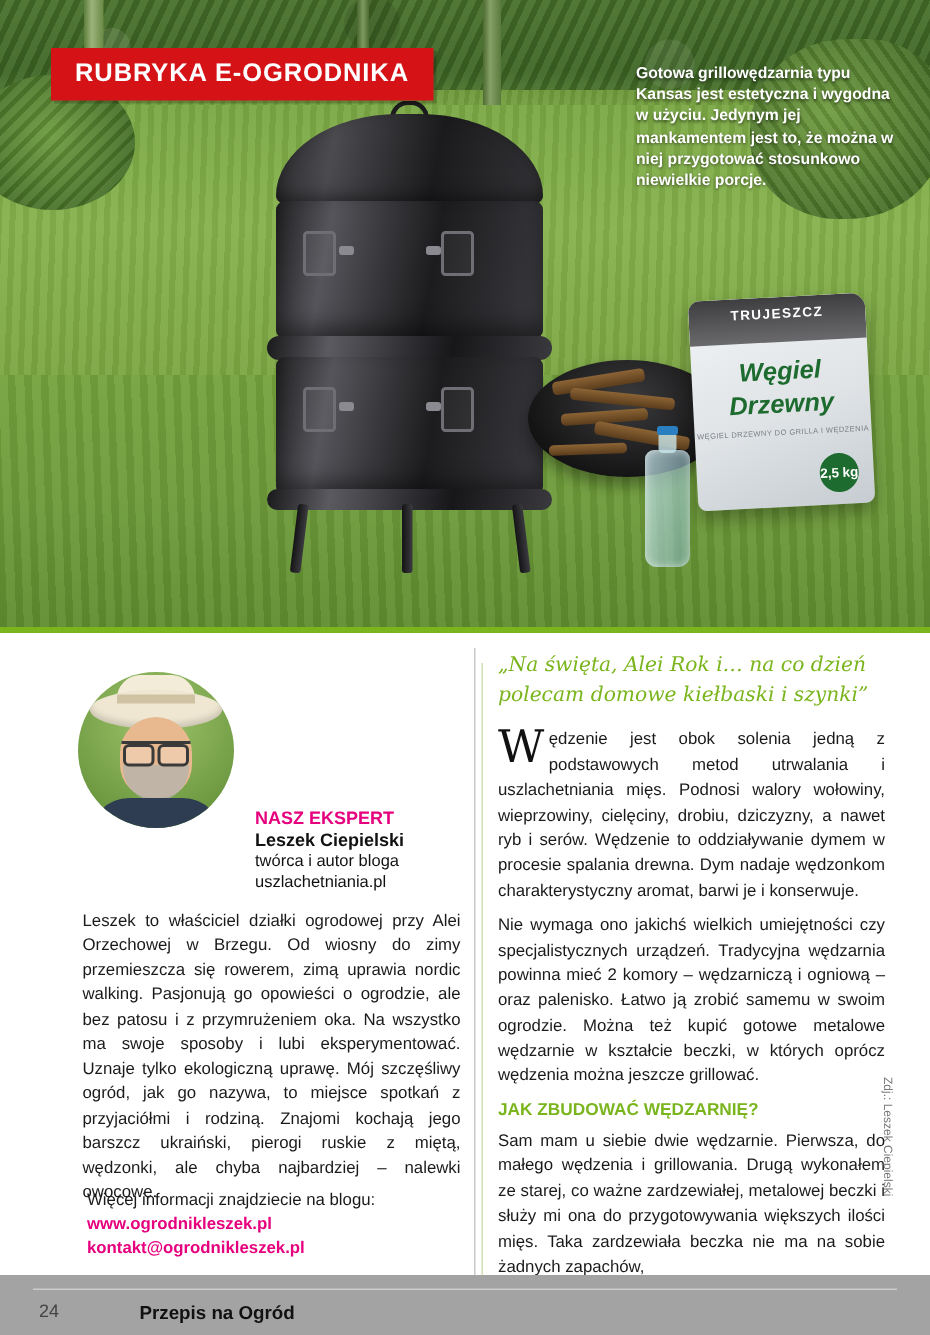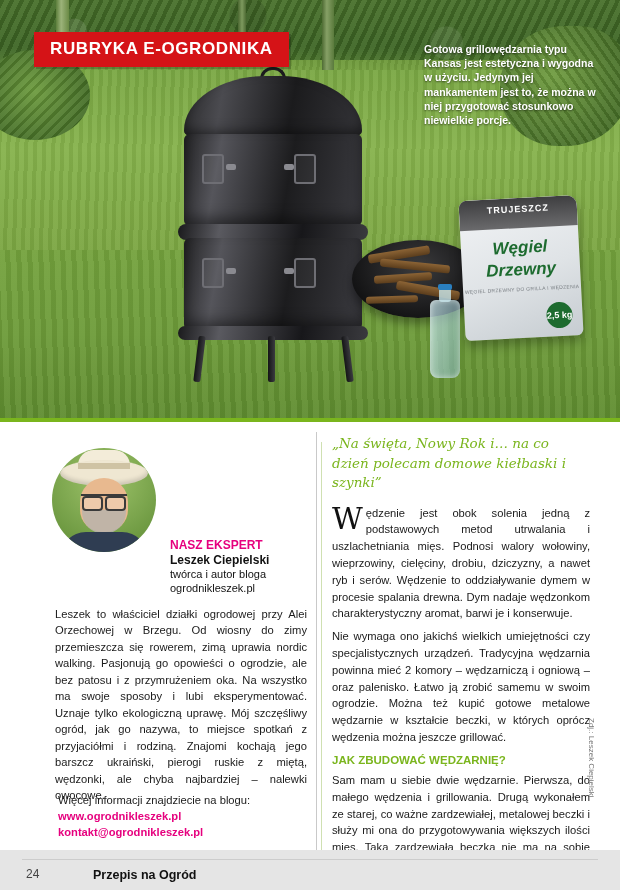--- a/index.html
+++ b/index.html
@@ -358,21 +358,21 @@
   
   .credit {
     position: absolute; left: 596px; top: 300px;
     transform: rotate(90deg); transform-origin: left top;
     font-size: 8px; color: #777; white-space: nowrap;
   }
 
   
   .footer {
     position: absolute; left: 0; bottom: 0; width: 620px; height: 40px;
-    background: #e5e5e5;
+    background: #a3a3a3;
   }
   .footer-rule {
     position: absolute; left: 22px; bottom: 30px; width: 576px; height: 1px;
     background: #cccccc;
   }
   .page-num {
     position: absolute; left: 26px; bottom: 9px;
     font-size: 12px; color: #444;
   }
   .mag-title {
@@ -453,36 +453,36 @@
         <div class="face"></div>
         <div class="beard"></div>
         <div class="glasses"></div>
         <div class="shirt"></div>
       </div>
 
       <div class="expert-block">
         <div class="expert-role">NASZ EKSPERT</div>
         <div class="expert-name">Leszek Ciepielski</div>
         <div class="expert-desc">twórca i autor bloga</div>
-        <div class="expert-blog">ogrodnikleszek.pl</div>
+        <div class="expert-blog">uszlachetniania.pl</div>
       </div>
 
       <div class="left-body">
         <p>Leszek to właściciel działki ogrodowej przy Alei Orzechowej w Brzegu. Od wiosny do zimy przemieszcza się rowerem, zimą uprawia nordic walking. Pasjonują go opowieści o ogrodzie, ale bez patosu i z przymrużeniem oka. Na wszystko ma swoje sposoby i lubi eksperymentować. Uznaje tylko ekologiczną uprawę. Mój szczęśliwy ogród, jak go nazywa, to miejsce spotkań z przyjaciółmi i rodziną. Znajomi kochają jego barszcz ukraiński, pierogi ruskie z miętą, wędzonki, ale chyba najbardziej – nalewki owocowe.</p>
       </div>
 
       <div class="more-info">
         <div>Więcej informacji znajdziecie na blogu:</div>
         <div class="link">www.ogrodnikleszek.pl</div>
         <div class="email">kontakt@ogrodnikleszek.pl</div>
       </div>
     </div>
 
     <div class="right-col">
-      <div class="pullquote">„Na święta, Nowy Rok i… na co dzień polecam domowe kiełbaski i szynki”</div>
+      <div class="pullquote">„Na święta, Alei Rok i… na co dzień polecam domowe kiełbaski i szynki”</div>
 
       <div class="right-body">
         <p>
           <span class="dropcap">W</span><span>ędzenie jest obok solenia jedną z podstawowych metod utrwalania i uszlachetniania mięs. Podnosi walory wołowiny, wieprzowiny, cielęciny, drobiu, dziczyzny, a nawet ryb i serów. Wędzenie to oddziaływanie dymem w procesie spalania drewna. Dym nadaje wędzonkom charakterystyczny aromat, barwi je i konserwuje.</span>
         </p>
 
         <p>Nie wymaga ono jakichś wielkich umiejętności czy specjalistycznych urządzeń. Tradycyjna wędzarnia powinna mieć 2 komory – wędzarniczą i ogniową – oraz palenisko. Łatwo ją zrobić samemu w swoim ogrodzie. Można też kupić gotowe metalowe wędzarnie w kształcie beczki, w których oprócz wędzenia można jeszcze grillować.</p>
 
         <div class="subhead">JAK ZBUDOWAĆ WĘDZARNIĘ?</div>
         <p>Sam mam u siebie dwie wędzarnie. Pierwsza, do małego wędzenia i grillowania. Drugą wykonałem ze starej, co ważne zardzewiałej, metalowej beczki i służy mi ona do przygotowywania większych ilości mięs. Taka zardzewiała beczka nie ma na sobie żadnych zapachów,</p>

